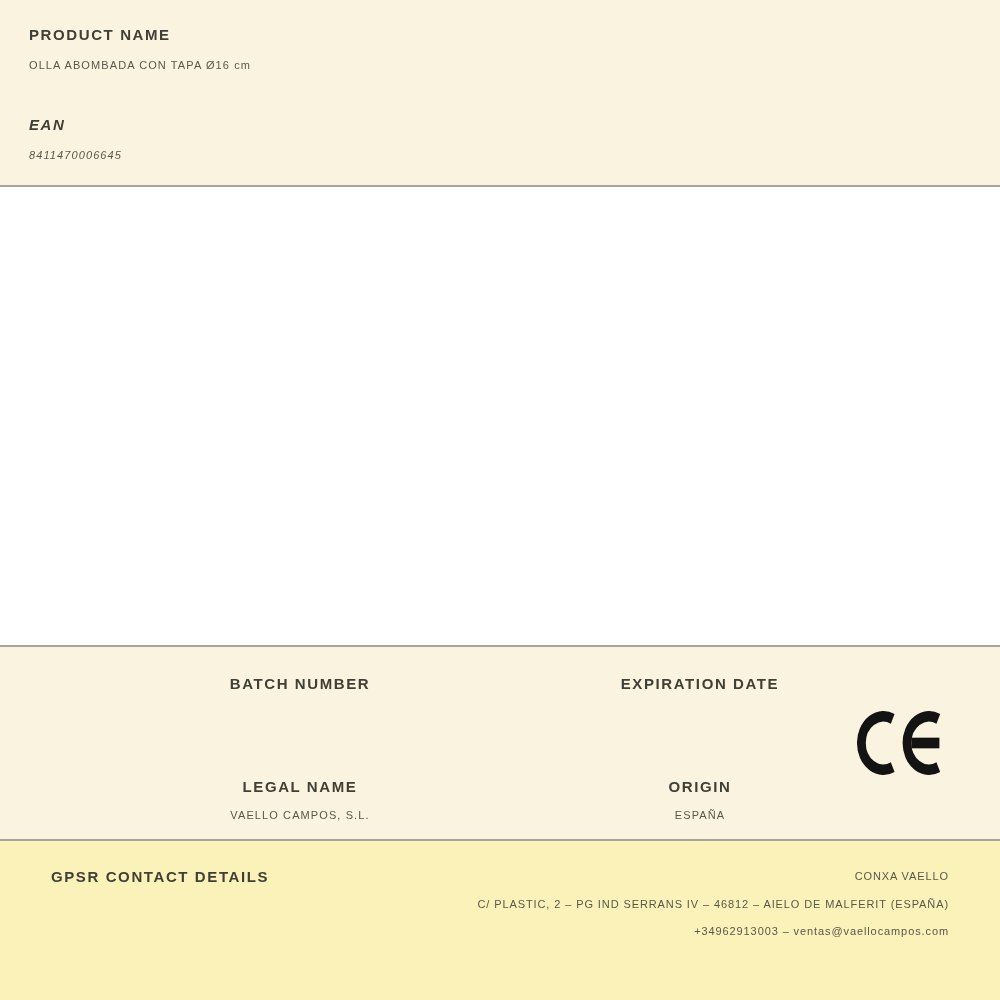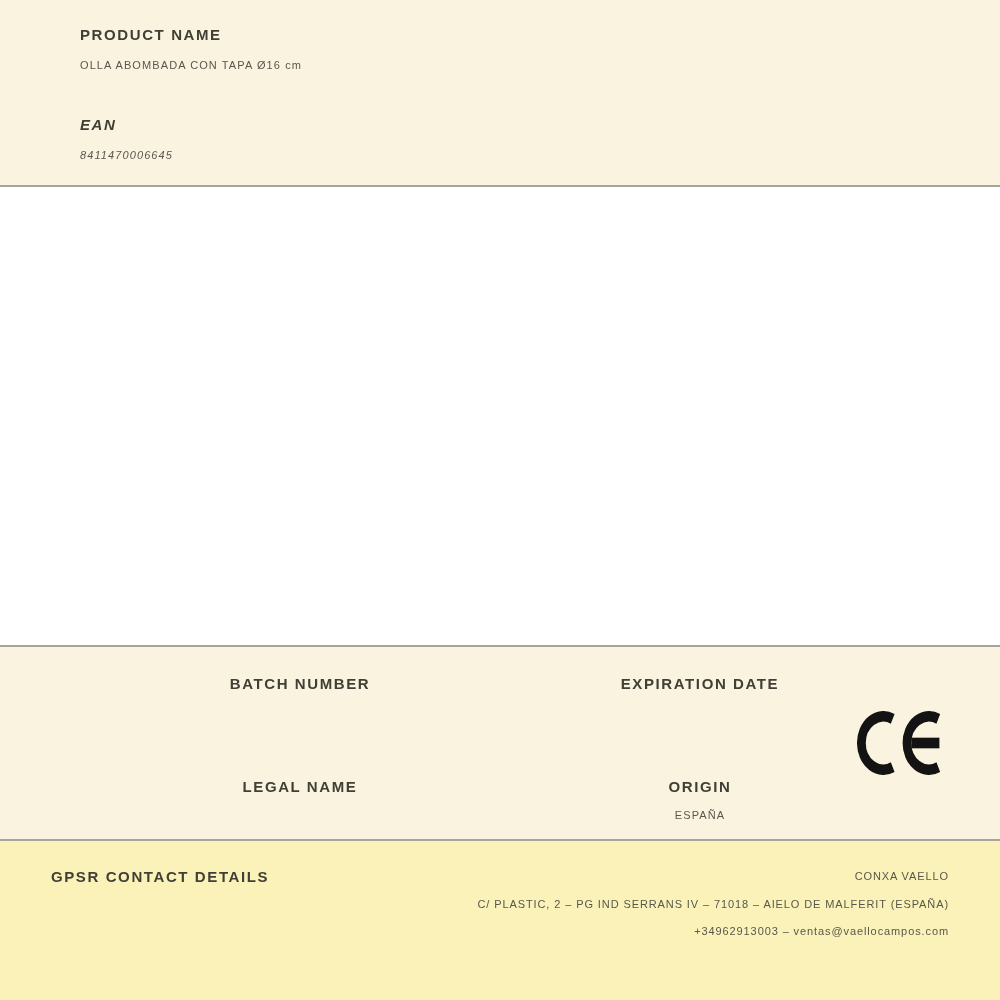--- a/index.html
+++ b/index.html
@@ -35,21 +35,21 @@
     color: var(--value-text);
     line-height: 19px;
   }
   
   .sec-product {
     position: absolute;
     top: 0; left: 0;
     width: 1000px; height: 187px;
     background: var(--cream);
     border-bottom: 2px solid var(--divider);
-    padding: 26px 51px 0 80px;
+    padding: 26px 51px 0 29px;
   }
   .sec-product .value { margin-top: 12px; }
   .field-ean { margin-top: 41px; font-style: italic; }
   
   .sec-image {
     position: absolute;
     top: 187px; left: 0;
     width: 1000px; height: 458px;
     background: var(--white);
   }
@@ -120,36 +120,37 @@
 
   <section class="sec-details">
     <div class="d-cell d-col-right d-row-1">
       <div class="label">EXPIRATION DATE</div>
     </div>
     <div class="d-cell d-col-left d-row-1">
       <div class="label">BATCH NUMBER</div>
     </div>
     <div class="d-cell d-col-left d-row-2">
       <div class="label">LEGAL NAME</div>
+      <div class="value">VAELLO CAMPOS, S.L.</div>
     </div>
     <div class="d-cell d-col-right d-row-2">
       <div class="label">ORIGIN</div>
       <div class="value">ESPAÑA</div>
     </div>
     <div class="ce-wrap">
       <svg width="84" height="64" viewBox="0 0 105 66" preserveAspectRatio="none" aria-hidden="true">
         <path d="M 44.62 8.08 A 27.5 27.5 0 1 0 44.62 57.92" fill="none" stroke="currentColor" stroke-width="11"></path>
         <path d="M 101.62 8.08 A 27.5 27.5 0 1 0 101.62 57.92" fill="none" stroke="currentColor" stroke-width="11"></path>
         <line x1="68" y1="33" x2="103" y2="33" stroke="currentColor" stroke-width="11"></line>
       </svg>
     </div>
   </section>
 
   <section class="sec-contact">
     <div class="label">GPSR CONTACT DETAILS</div>
     <div class="contact-lines">
       <div class="value">CONXA VAELLO</div>
-      <div class="value">C/ PLASTIC, 2 – PG IND SERRANS IV – 71018 – AIELO DE MALFERIT (ESPAÑA)</div>
+      <div class="value">C/ PLASTIC, 2 – PG IND SERRANS IV – 46812 – AIELO DE MALFERIT (ESPAÑA)</div>
       <div class="value">+34962913003 – ventas@vaellocampos.com</div>
     </div>
   </section>
 
 </div>
 
 </body></html>

